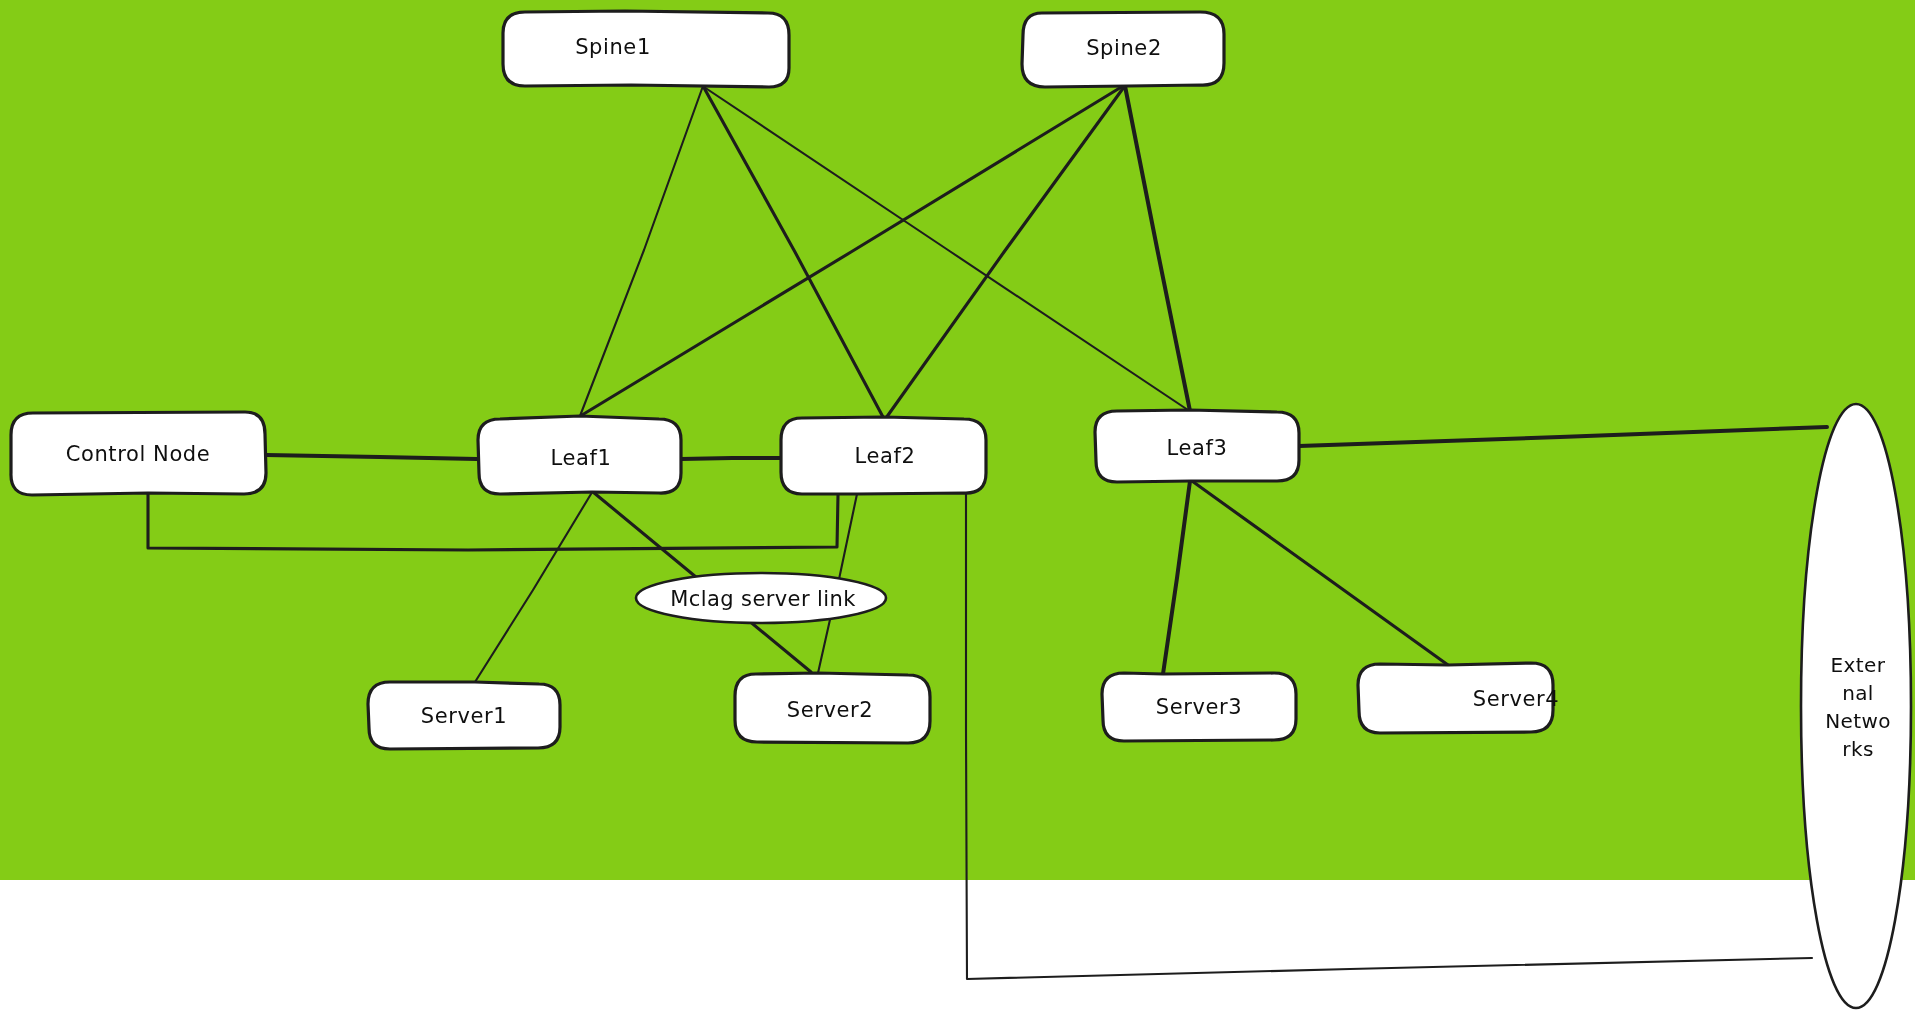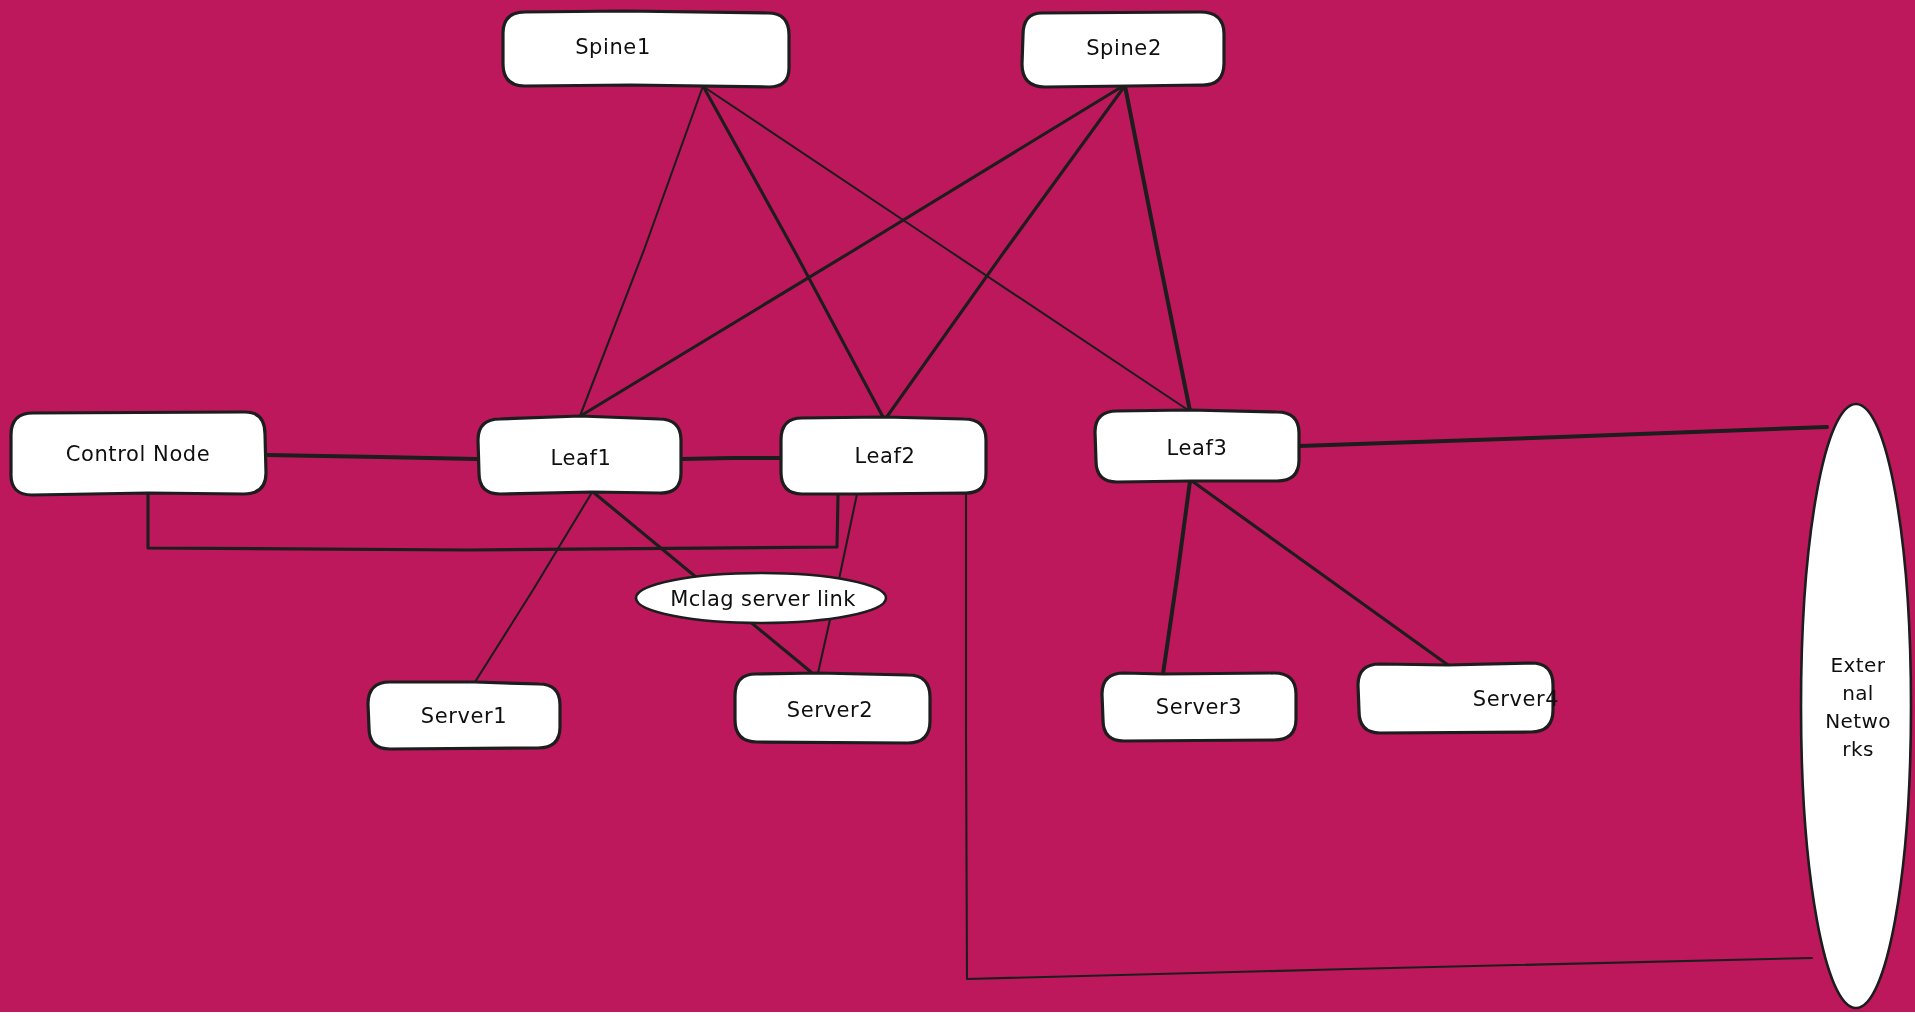--- a/index.html
+++ b/index.html
@@ -10,22 +10,22 @@
   }
   body {
     width: 1915px;
     height: 1016px;
     font-family: "DejaVu Sans", sans-serif;
     overflow: hidden;
   }
   #diagram-root {
     position: relative;
     width: 1915px;
-    height: 1012px;
-    background: #be185d;
+    height: 880px;
+    background: #84cc16;
   }
   #topology-svg {
     display: block;
     width: 1915px;
     height: 1016px;
   }
   .node-shape {
     fill: #ffffff;
     stroke: #1d1d1d;
     stroke-width: 3.2;

